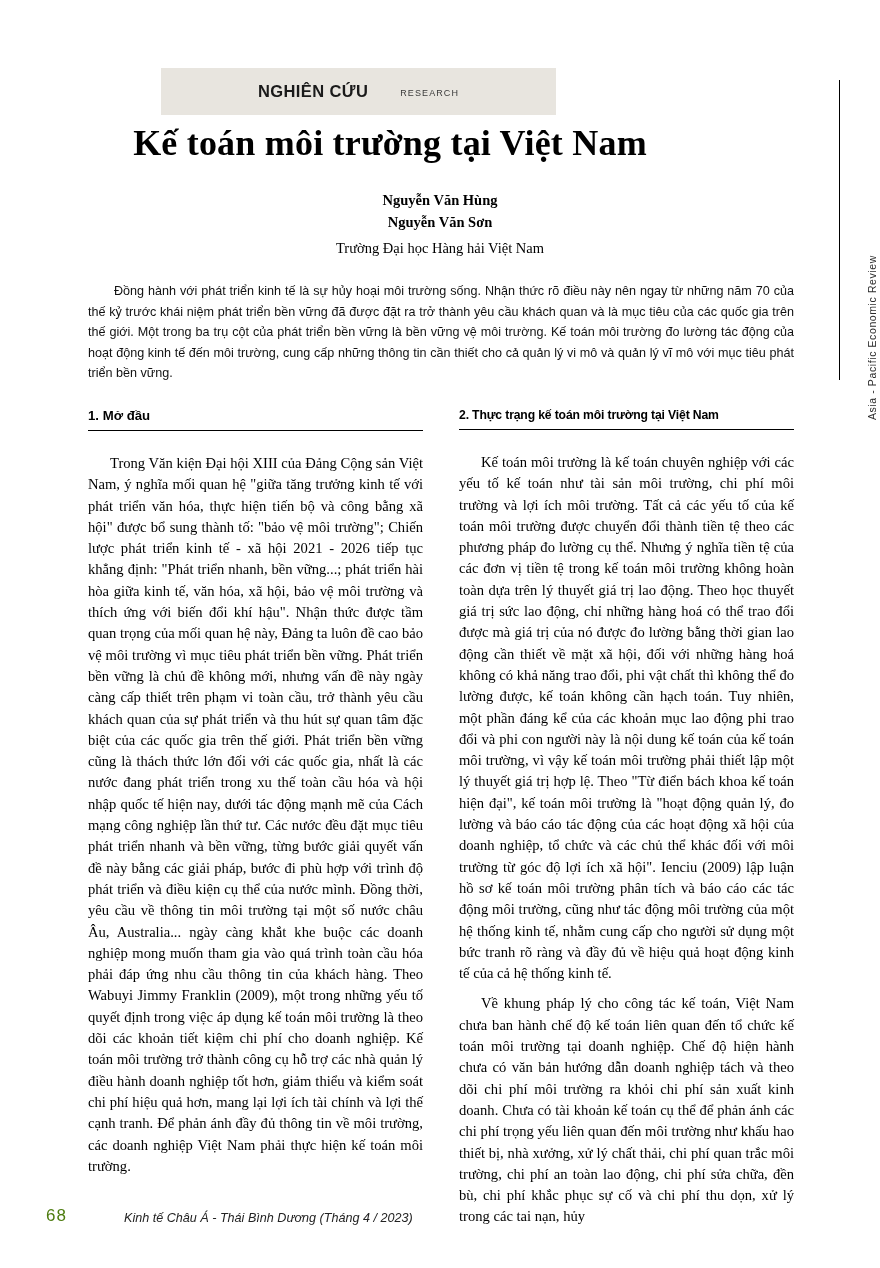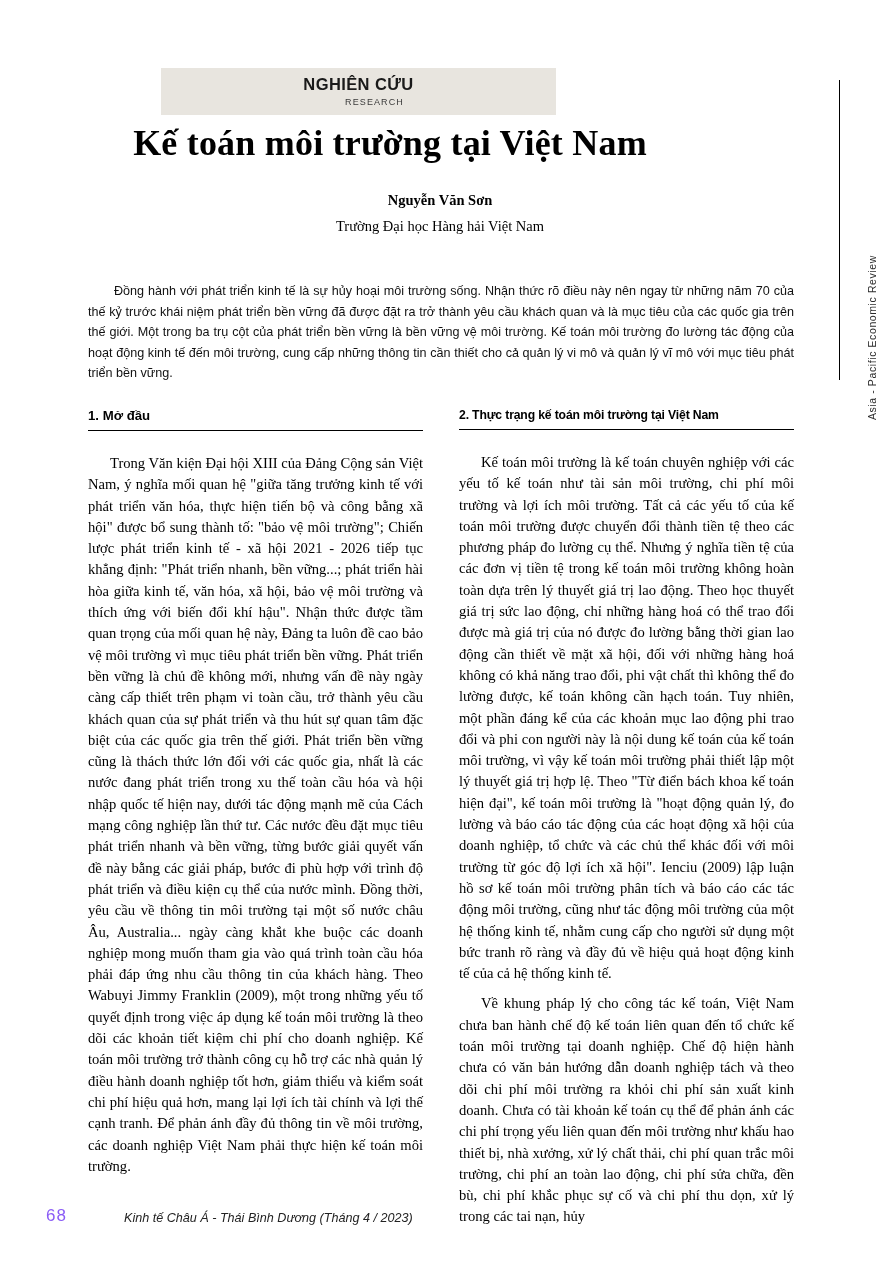--- a/index.html
+++ b/index.html
@@ -54,21 +54,21 @@
 
   
   .banner {
     position: absolute;
     left: 161px;
     top: 68px;
     width: 395px;
     height: 47px;
     background: #e8e5df;
     display: flex;
-    flex-direction: column;
+    flex-direction: row;
     align-items: center;
     justify-content: center;
   }
   .banner .b1 {
     font-family: "Liberation Sans", sans-serif;
     font-weight: bold;
     font-size: 16.5px;
     letter-spacing: 0.4px;
     color: #1a1a1a;
     line-height: 1.05;
@@ -176,21 +176,21 @@
     width: 788px;
     height: 1px;
     background: transparent;
   }
   .folio {
     position: absolute;
     left: 46px;
     top: 1206px;
     font-family: "Liberation Sans", sans-serif;
     font-size: 17px;
-    color: #8b5cf6;
+    color: #4d7c0f;
     letter-spacing: 1px;
   }
   .footer-text {
     position: absolute;
     left: 124px;
     top: 1211px;
     font-family: "Liberation Sans", sans-serif;
     font-size: 12.6px;
     font-style: italic;
     color: #222;
@@ -207,20 +207,21 @@
   </div>
 
   <div class="banner">
     <div class="b1">NGHIÊN CỨU</div>
     <div class="b2">RESEARCH</div>
   </div>
 
   <div class="title">Kế toán môi trường tại Việt Nam</div>
 
   <div class="authors">
+    <div class="au">Nguyễn Văn Hùng</div>
     <div class="au">Nguyễn Văn Sơn</div>
     <div class="aff">Trường Đại học Hàng hải Việt Nam</div>
   </div>
 
   <div class="abstract">Đồng hành với phát triển kinh tế là sự hủy hoại môi trường sống. Nhận thức rõ điều này nên ngay từ những năm 70 của thế kỷ trước khái niệm phát triển bền vững đã được đặt ra trở thành yêu cầu khách quan và là mục tiêu của các quốc gia trên thế giới. Một trong ba trụ cột của phát triển bền vững là bền vững vệ môi trường. Kế toán môi trường đo lường tác động của hoạt động kinh tế đến môi trường, cung cấp những thông tin cần thiết cho cả quản lý vi mô và quản lý vĩ mô với mục tiêu phát triển bền vững.</div>
 
   <div class="cols">
 
     <div class="col">
       <div class="sec-head">1. Mở đầu</div>

